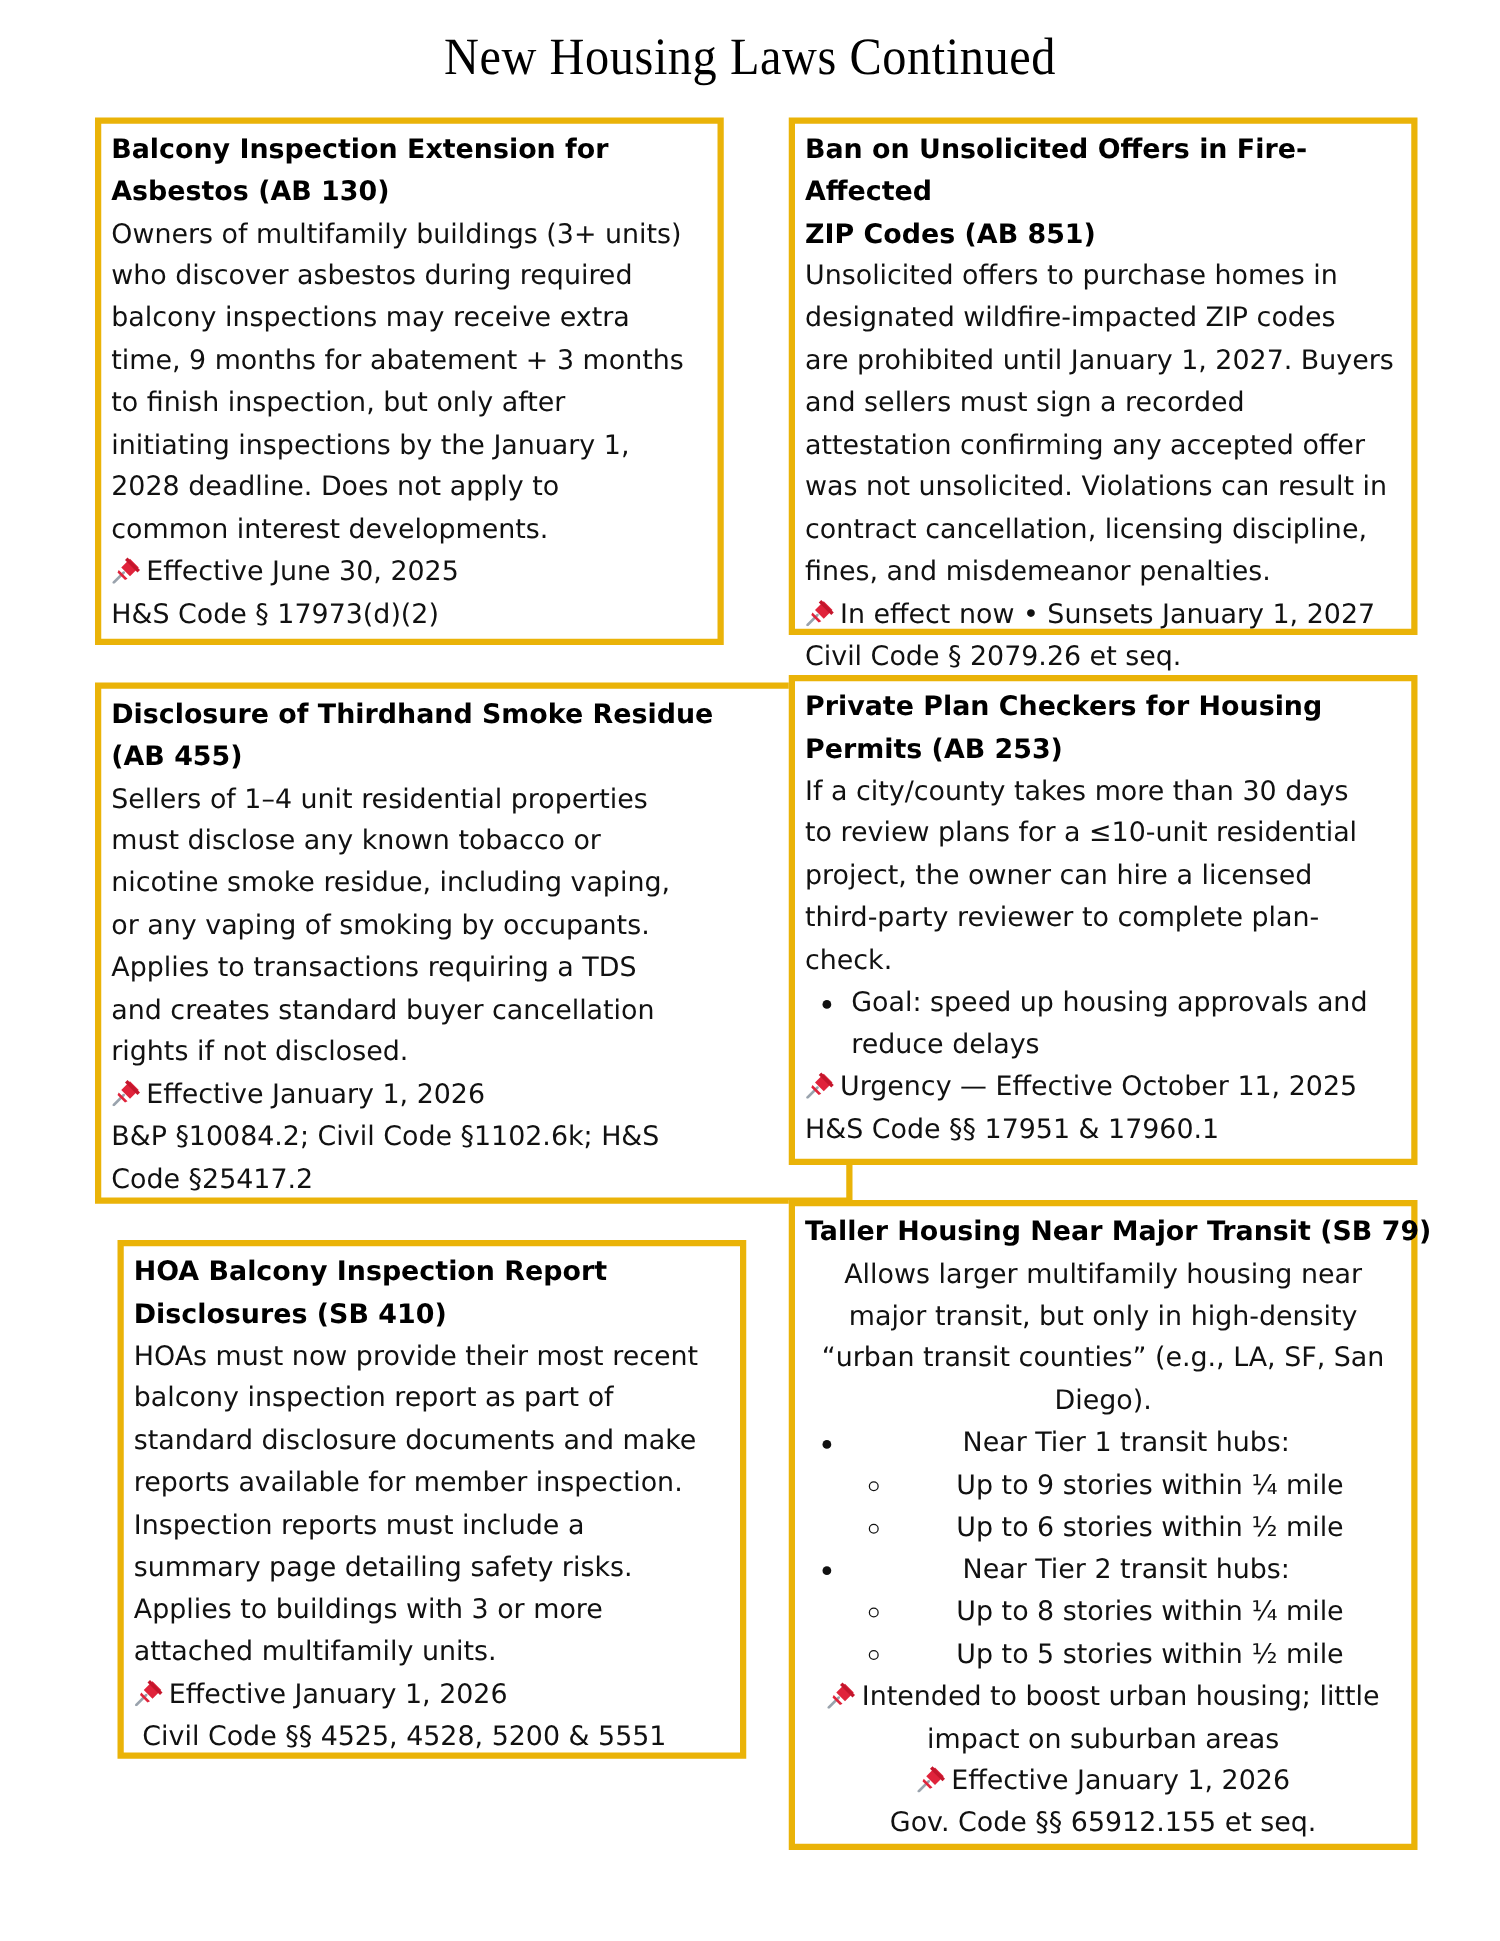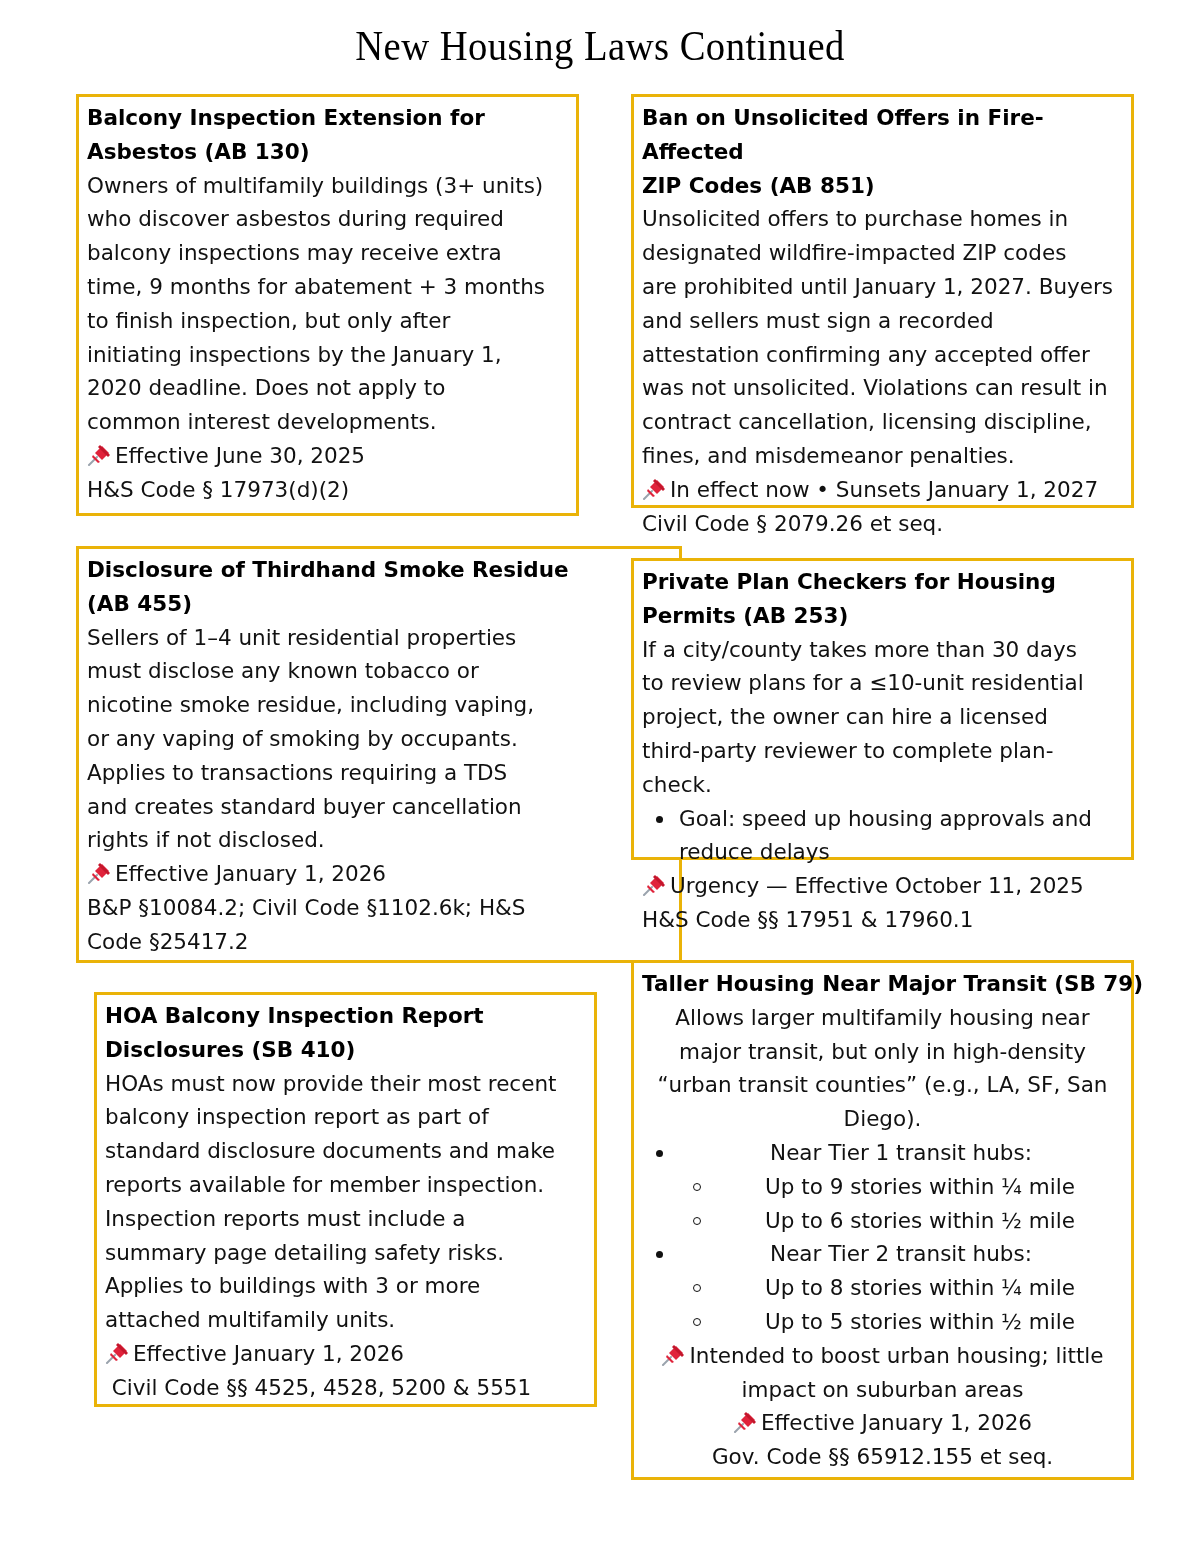--- a/index.html
+++ b/index.html
@@ -7,21 +7,21 @@
       width: 1200px; height: 1553px; position: relative; overflow: hidden;
       font-family: "DejaVu Sans", sans-serif; color: #111111;
     }
     .page-title {
       position: absolute; left: 0; top: 22px; width: 1200px; text-align: center;
       font-family: "Liberation Serif", "DejaVu Serif", serif;
       font-size: 42px; letter-spacing: 0.5px; color: #000;
       transform: scaleX(0.92);
     }
     .card {
-      position: absolute; border: 3px solid #eab308; background: #fff;
+      position: absolute; border: 5px solid #eab308; background: #fff;
       box-sizing: border-box; padding: 4px 8px 6px 8px;
     }
     .card-title {
       font-weight: bold; font-size: 21.5px; line-height: 33.8px; color: #000;
       margin: 0;
     }
     .card-body, .card-line {
       font-size: 21.5px; line-height: 33.8px; color: #111; margin: 0;
     }
     .card-line { white-space: nowrap; }
@@ -65,21 +65,21 @@
 
 <div class="card" style="left:76px; top:94px; width:503px; height:422px;">
   <p class="card-title">Balcony Inspection Extension for</p>
   <p class="card-title">Asbestos (AB 130)</p>
   <p class="card-line">Owners of multifamily buildings (3+ units)</p>
   <p class="card-line">who discover asbestos during required</p>
   <p class="card-line">balcony inspections may receive extra</p>
   <p class="card-line">time, 9 months for abatement + 3 months</p>
   <p class="card-line">to finish inspection, but only after</p>
   <p class="card-line">initiating inspections by the January 1,</p>
-  <p class="card-line">2020 deadline. Does not apply to</p>
+  <p class="card-line">2028 deadline. Does not apply to</p>
   <p class="card-line">common interest developments.</p>
   <p class="card-line"><svg class="pin">
         <use href="#pin-sym"></use>
       </svg><span>Effective June 30, 2025</span></p>
   <p class="card-line">H&amp;S Code § 17973(d)(2)</p>
 </div>
 
 <div class="card" style="left:631px; top:94px; width:503px; height:414px;">
   <p class="card-title">Ban on Unsolicited Offers in Fire-Affected</p>
   <p class="card-title">ZIP Codes (AB 851)</p>
@@ -107,21 +107,21 @@
   <p class="card-line">Applies to transactions requiring a TDS</p>
   <p class="card-line">and creates standard buyer cancellation</p>
   <p class="card-line">rights if not disclosed.</p>
   <p class="card-line"><svg class="pin">
         <use href="#pin-sym"></use>
       </svg><span>Effective January 1, 2026</span></p>
   <p class="card-line">B&amp;P §10084.2; Civil Code §1102.6k; H&amp;S</p>
   <p class="card-line">Code §25417.2</p>
 </div>
 
-<div class="card" style="left:631px; top:558px; width:503px; height:302px;">
+<div class="card" style="left:631px; top:540px; width:503px; height:392px;">
   <p class="card-title">Private Plan Checkers for Housing</p>
   <p class="card-title">Permits (AB 253)</p>
   <p class="card-line">If a city/county takes more than 30 days</p>
   <p class="card-line">to review plans for a ≤10-unit residential</p>
   <p class="card-line">project, the owner can hire a licensed</p>
   <p class="card-line">third-party reviewer to complete plan-</p>
   <p class="card-line">check.</p>
   <ul class="bullets">
     <li><span>Goal: speed up housing approvals and</span><br><span>reduce delays</span></li>
   </ul>

